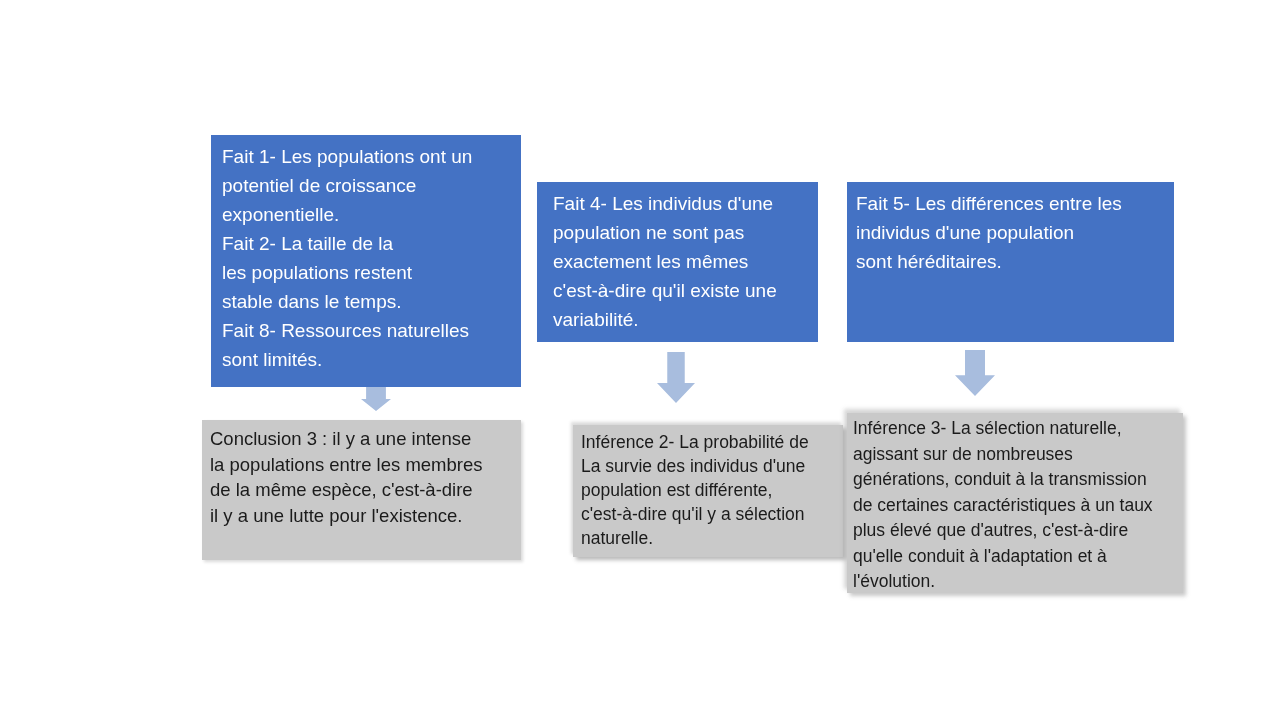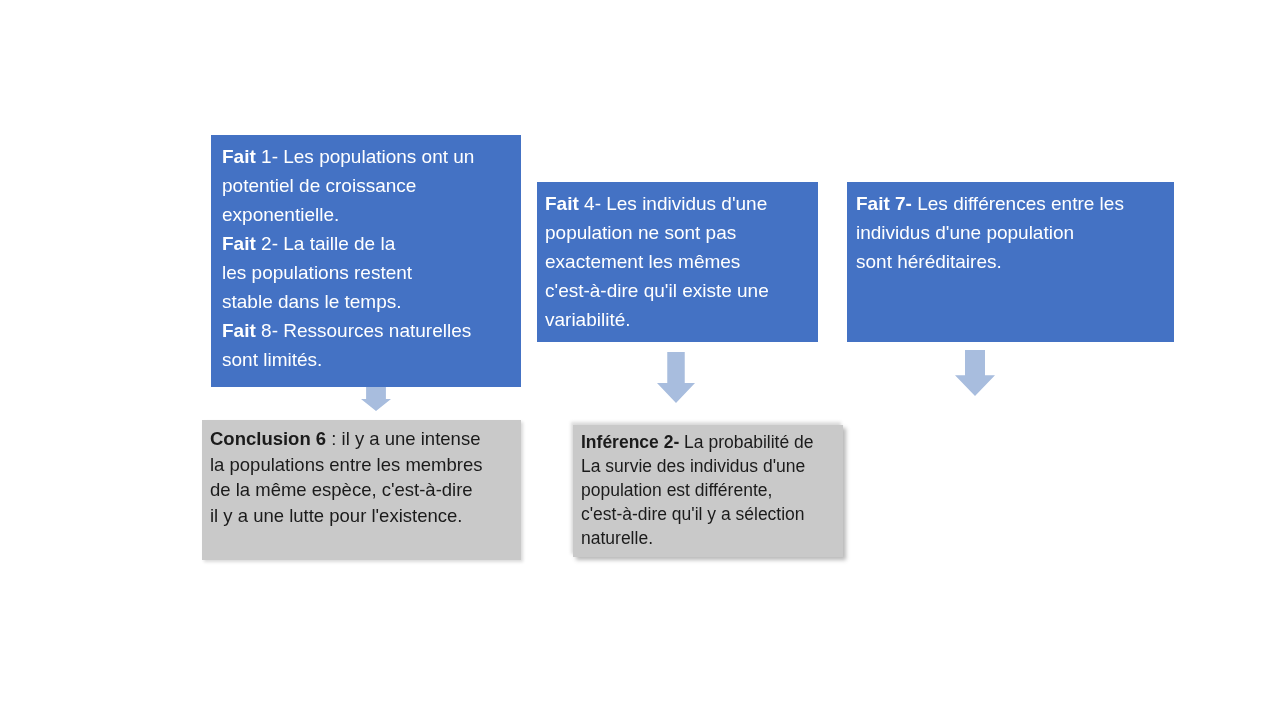--- a/index.html
+++ b/index.html
@@ -9,33 +9,33 @@
     height: 720px;
     background: #ffffff;
     overflow: hidden;
     font-family: "Liberation Sans", sans-serif;
   }
   .box {
     position: absolute;
     box-sizing: border-box;
     white-space: pre-line;
   }
-  .box b { font-weight: bold; }
+  .box b { font-weight: normal; }
   .fact {
     background: #4472c4;
     color: #ffffff;
     font-size: 19px;
     line-height: 29px;
   }
   .conclusion {
     background: #c9c9c9;
     color: #1b1b1b;
   }
   .fact1 { left: 211px; top: 135px; width: 310px; height: 252px; padding: 7px 8px 0 11px; }
-  .fact2 { left: 537px; top: 182px; width: 281px; height: 160px; padding: 7px 6px 0 8px; }
+  .fact2 { left: 537px; top: 182px; width: 281px; height: 160px; padding: 7px 6px 0 16px; }
   .fact3 { left: 847px; top: 182px; width: 327px; height: 160px; padding: 7px 6px 0 9px; }
   .conc1 {
     left: 202px; top: 420px; width: 319px; height: 140px;
     padding: 6px 6px 0 8px;
     font-size: 18.5px; line-height: 25.5px;
     box-shadow: 2px 2px 3px rgba(0,0,0,0.15);
   }
   .conc2 {
     left: 573px; top: 425px; width: 270px; height: 132px;
     padding: 5px 6px 0 8px;
@@ -78,33 +78,40 @@
 stable dans le temps.
 </span><b>Fait</b><span> 8- Ressources naturelles
 sont limités.</span></div>
 
   <div class="box fact fact2"><b>Fait</b><span> 4- Les individus d'une
 population ne sont pas
 exactement les mêmes
 c'est-à-dire qu'il existe une
 variabilité.</span></div>
 
-  <div class="box fact fact3"><b>Fait 7-</b><span> Les différences entre les
+  <div class="box fact fact3"><b>Fait 5-</b><span> Les différences entre les
 individus d'une population
 sont héréditaires.</span></div>
 
   <div class="arrow arrow1"></div>
   <div class="arrow arrow2"></div>
   <div class="arrow arrow3"></div>
 
-  <div class="box conclusion conc1"><b>Conclusion 6</b><span> : il y a une intense
+  <div class="box conclusion conc1"><b>Conclusion 3</b><span> : il y a une intense
 la populations entre les membres
 de la même espèce, c'est-à-dire
 il y a une lutte pour l'existence.</span></div>
 
   <div class="box conclusion conc2"><b>Inférence 2-</b><span> La probabilité de
 La survie des individus d'une
 population est différente,
 c'est-à-dire qu'il y a sélection
 naturelle.</span></div>
 
+  <div class="box conclusion conc3"><b>Inférence 3-</b><span> La sélection naturelle,
+agissant sur de nombreuses
+générations, conduit à la transmission
+de certaines caractéristiques à un taux
+plus élevé que d'autres, c'est-à-dire
+qu'elle conduit à l'adaptation et à
+l'évolution.</span></div>
 
 </div>
 
 </body></html>

